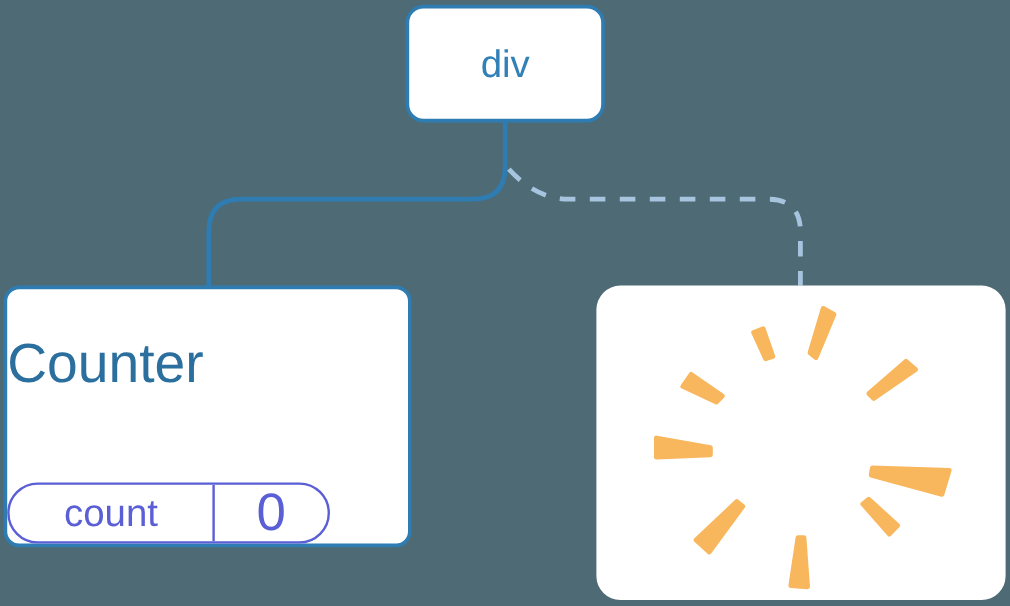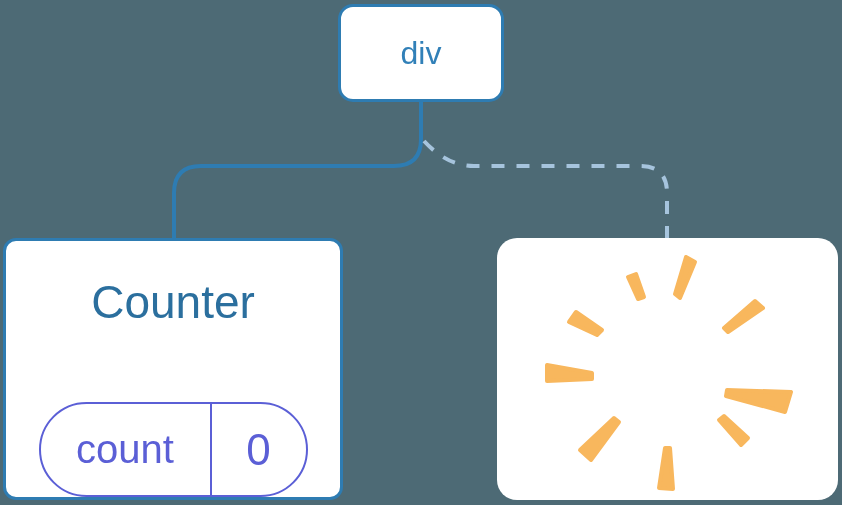--- a/index.html
+++ b/index.html
@@ -31,44 +31,44 @@
   .node-div{
     left:338px;top:4px;width:166px;height:98px;
     border:3px solid var(--blue);
     border-radius:15px;
     display:flex;align-items:center;justify-content:center;
   }
   .div-label{
     font-size:32px;line-height:1;color:var(--div-text);
   }
   .node-counter{
-    left:3px;top:238px;width:340px;height:262px;
+    left:3px;top:238px;width:340px;height:218px;
     border:3px solid var(--blue);
     border-radius:13px;
-    display:flex;flex-direction:column;align-items:center;gap:48px;
+    display:flex;flex-direction:column;align-items:flex-start;gap:48px;
   }
   .counter-title{
     margin-top:38px;
     font-size:46px;line-height:1;
     color:var(--counter-text);
   }
   .pill{
     margin-top:29px;
     width:269px;height:103px;
     border:2.5px solid var(--purple);
     border-radius:52px;
     box-sizing:border-box;
     display:flex;
     overflow:hidden;
   }
   .pill-key{
     flex:0 0 169px;
     border-right:2.5px solid var(--purple);
     display:flex;align-items:center;justify-content:center;
-    font-size:40px;color:var(--purple);
+    font-size:32px;color:var(--purple);
   }
   .pill-value{
     flex:1;
     display:flex;align-items:center;justify-content:center;
     font-size:44px;color:var(--purple);
   }
   .node-removed{
     left:497px;top:238px;width:341px;height:262px;
     border-radius:20px;
   }

